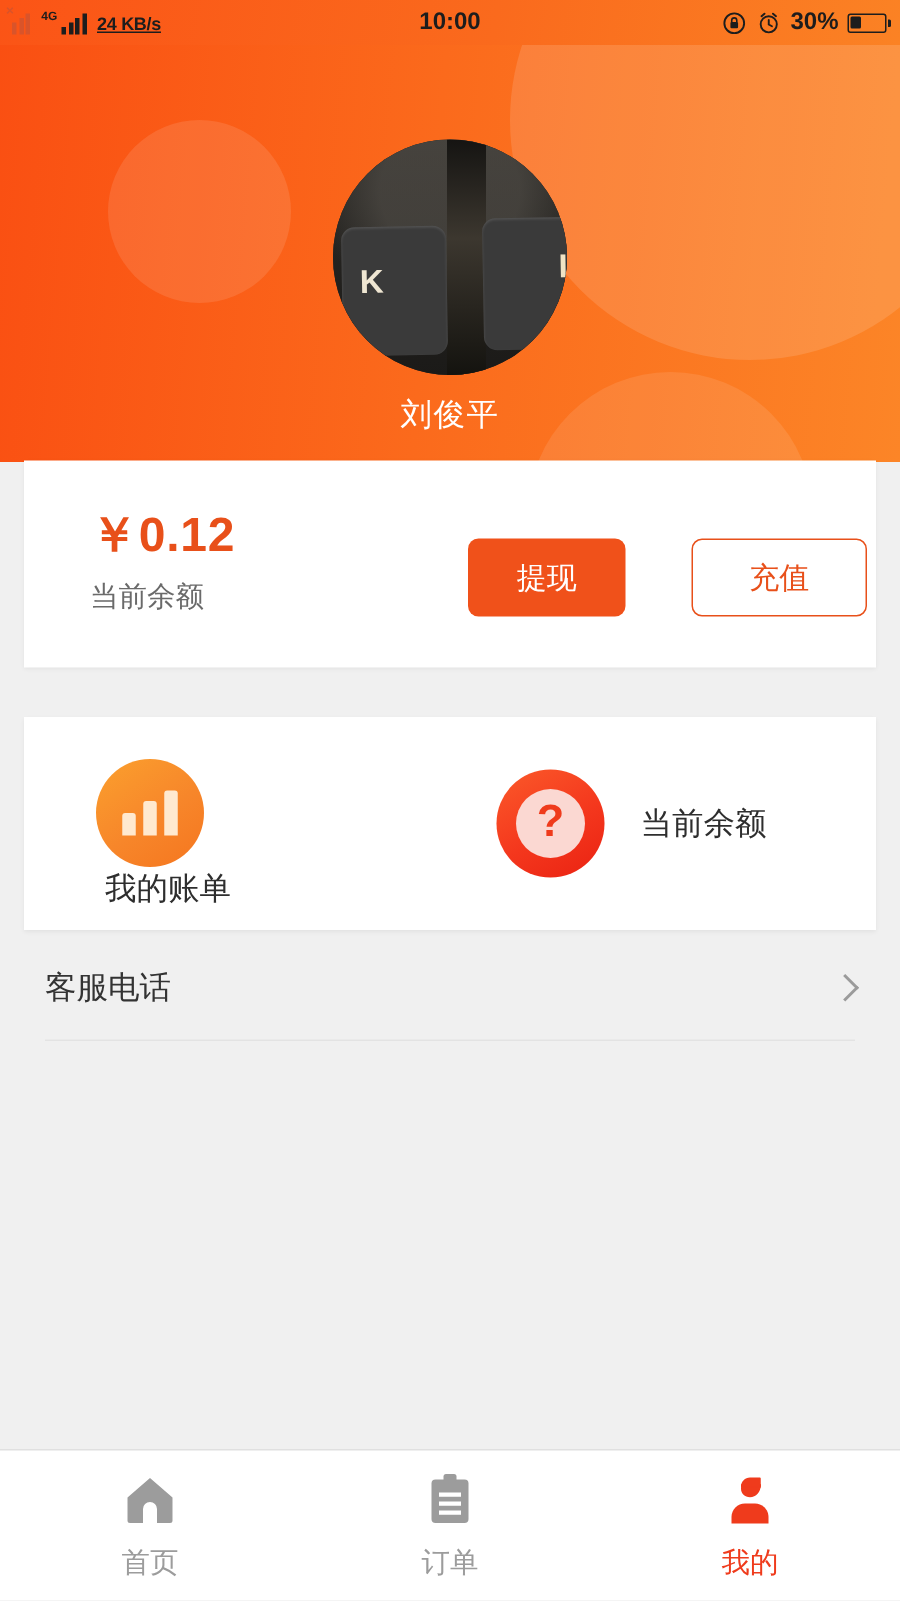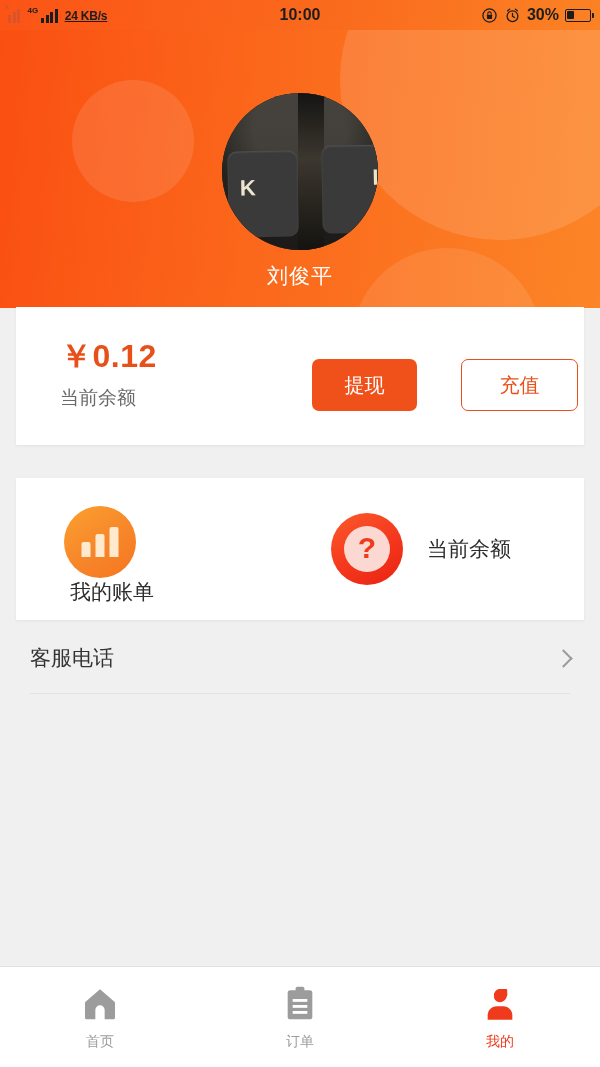--- a/index.html
+++ b/index.html
@@ -102,21 +102,21 @@
   .row .rlabel{ margin-left:30px; font-size:21px; color:#333; }
   .chev{ position:absolute; right:30px; width:13px; height:13px;
          border-right:2.4px solid #9b9b9b; border-top:2.4px solid #9b9b9b; transform:rotate(45deg); }
   .row-sep{ position:absolute; left:30px; width:540px; height:1px; background:#e3e3e3; z-index:2;}
 
   
   .tabbar{ position:absolute; left:0; bottom:0; width:600px; height:101px; background:#fff;
            border-top:1px solid #e0e0e0; display:flex; z-index:6; }
   .tab{ flex:1; display:flex; flex-direction:column; align-items:center; justify-content:center; gap:9px; }
   .tab svg{ display:block; }
-  .tab-label{ font-size:14px; color:#9c9c9c; }
+  .tab-label{ font-size:19px; color:#9c9c9c; }
   .tab.active .tab-label{ color:#ef3b1c; }
 </style>
 </head>
 <body>
 
 <div id="app">
 
   <div class="header">
     <div class="deco d1"></div>
     <div class="deco d2"></div>

